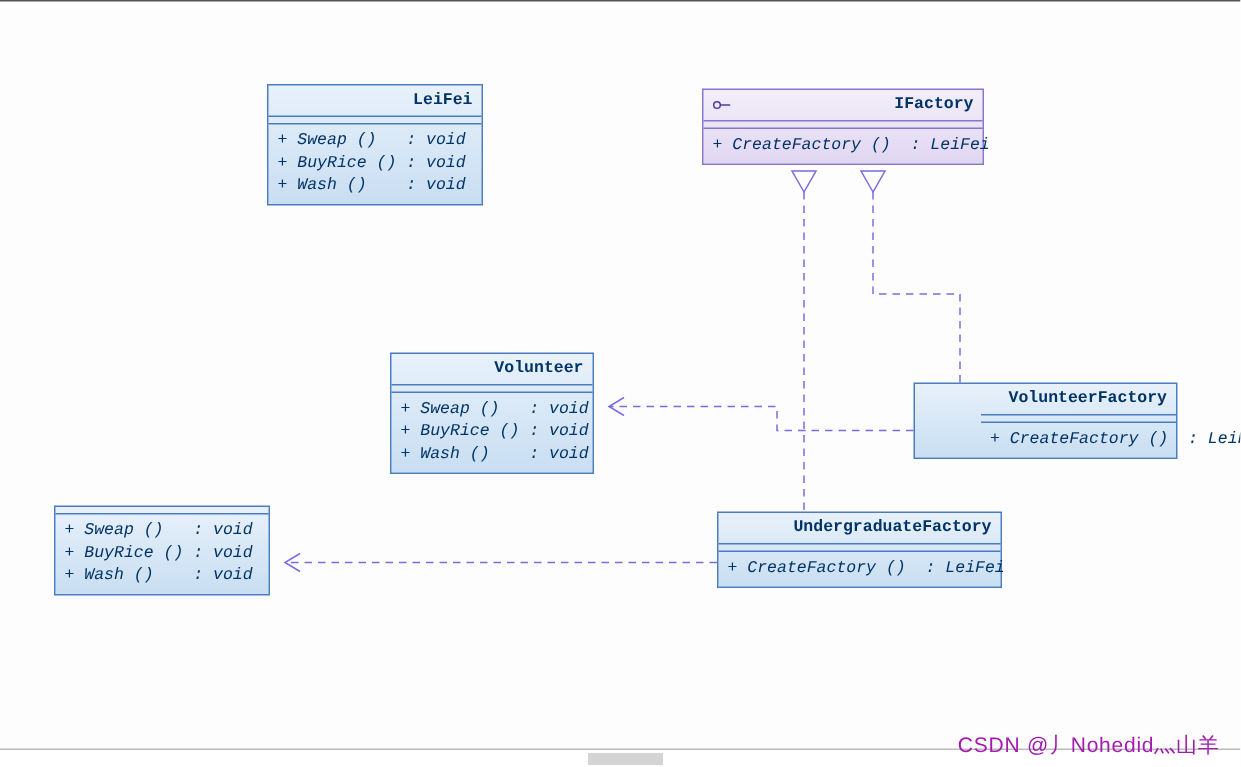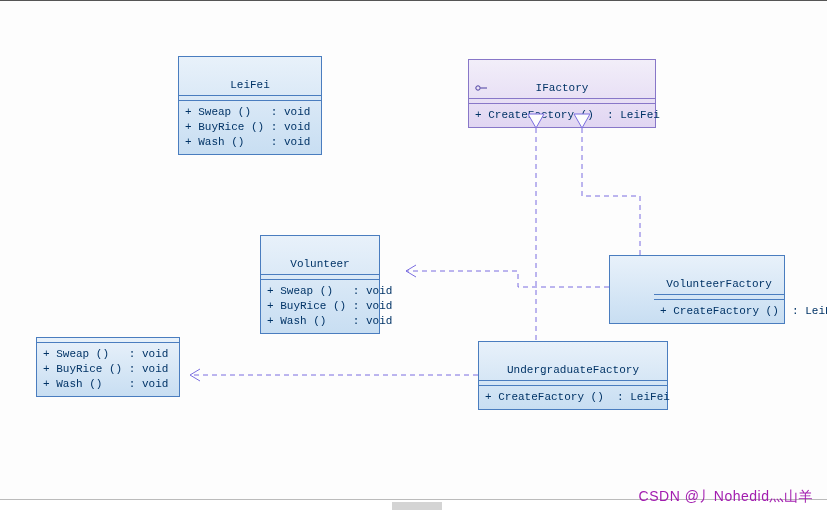--- a/index.html
+++ b/index.html
@@ -21,35 +21,35 @@
     position: absolute;
     border: 1px solid #4a7dbf;
     background: linear-gradient(#e8f1fa, #c8def2);
     box-sizing: border-box;
   }
   .cls.interface {
     background: linear-gradient(#f2eef9, #e1d6f2);
     border-color: #8877c8;
   }
   .cls-title {
-    text-align: center;
+    text-align: right;
     padding: 4px 6px;
     border-bottom: 1px solid #4a7dbf;
-    font-weight: 400;
+    font-weight: 700;
     position: relative;
-    margin-top: 18px;
   }
   .cls.interface .cls-title { border-bottom-color:#8877c8; }
   .cls-attrs {
     border-bottom: 1px solid #4a7dbf;
     min-height: 4px;
   }
   .cls.interface .cls-attrs { border-bottom-color:#8877c8; min-height:4px; }
   .cls-ops {
     padding: 4px 6px;
+    font-style: italic;
   }
   .op {
     white-space: pre;
     line-height: 1.35;
   }
   .lollipop {
     position:absolute;
     left:6px; top:50%;
     transform:translateY(-50%);
     width:10px; height:6px;
@@ -107,21 +107,21 @@
           </svg>
       </span>
       <span>IFactory</span>
     </div>
     <div class="cls-attrs"></div>
     <div class="cls-ops">
       <div class="op">+ CreateFactory ()  : LeiFei</div>
     </div>
   </div>
 
-  <div class="cls" style="left:260px; top:234px; width:120px;">
+  <div class="cls" style="left:260px; top:234px; width:136px;">
     <div class="cls-title">Volunteer</div>
     <div class="cls-attrs"></div>
     <div class="cls-ops">
       <div class="op">+ Sweap ()   : void</div>
       <div class="op">+ BuyRice () : void</div>
       <div class="op">+ Wash ()    : void</div>
     </div>
   </div>
 
   <div class="cls" style="left:36px; top:336px; width:144px;">

